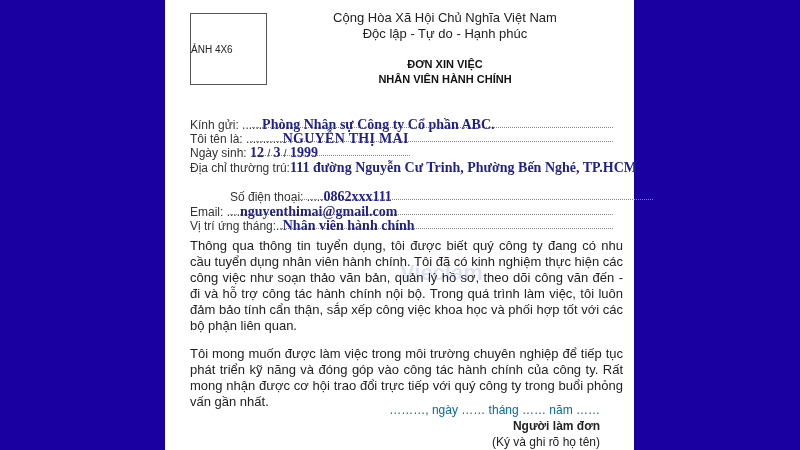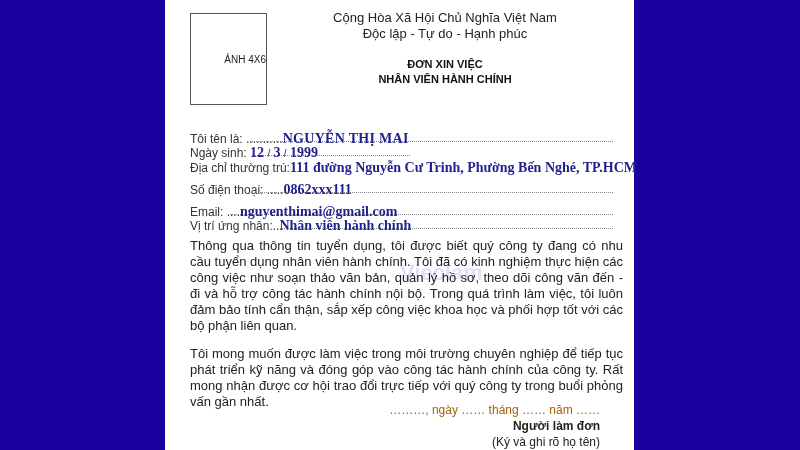--- a/index.html
+++ b/index.html
@@ -1,53 +1,57 @@
 <!DOCTYPE html>
 <html><head>
 <meta charset="utf-8">
 <style>
   html, body { margin:0; padding:0; }
   body { width:800px; height:450px; background:#1a00a0; position:relative; overflow:hidden; font-family:"Liberation Sans", sans-serif; }
   .page { position:absolute; left:165px; top:0; width:469px; height:450px; background:#ffffff; }
-  .photo { position:absolute; left:25px; top:13px; width:77px; height:92px; border:1px solid #555; box-sizing:border-box; display:flex; align-items:center; justify-content:flex-end; font-size:10px; color:#222; }
+  .photo { position:absolute; left:25px; top:13px; width:77px; height:72px; border:1px solid #555; box-sizing:border-box; display:flex; align-items:center; justify-content:flex-start; font-size:10px; color:#222; }
   .nation { position:absolute; left:130px; width:300px; text-align:center; font-size:13px; color:#222; }
   .nation.l1 { top:10px; }
   .nation.l2 { top:26px; }
   .title { position:absolute; left:130px; width:300px; text-align:center; font-size:11px; font-weight:bold; color:#111; }
   .title.l1 { top:58px;text-align:center; }
   .title.l2 { top:73px; }
   .field { position:absolute; left:25px; height:15px; font-size:12px; color:#333; white-space:nowrap; }
   .field .lbl { color:#333; }
   .dots { position:absolute; top:10px; height:0; border-bottom:1px dotted #888; }
   .val { position:relative; font-family:"Liberation Serif", serif; font-weight:bold; color:#1f1f8f; font-size:14px; background:transparent; }
   .para { position:absolute; left:25px; width:433px; font-size:13px; color:#222; line-height:16.1px; text-align:justify; }
   .p1 { top:238px; }
   .p2 { top:346px; }
   .sign { position:absolute; right:34px; text-align:right; font-size:12px; color:#222; white-space:nowrap; }
-  .s1 { top:403px; color:#a16207; }
+  .s1 { top:403px; color:#0369a1; }
   .s2 { top:419px; font-weight:bold;padding-left:28px; }
   .s3 { top:435px; }
   .wm { position:absolute; left:235px; top:228px; font-size:22px; color:rgba(120,140,220,0.25); font-weight:bold;margin-top:32px; }
 </style>
 </head>
 <body>
 
 <div class="page">
 
   <div class="photo">
     <span>ẢNH 4X6</span>
   </div>
 
   <div class="nation l2">Độc lập - Tự do - Hạnh phúc</div>
   <div class="nation l1">Cộng Hòa Xã Hội Chủ Nghĩa Việt Nam</div>
   <div class="title l1">ĐƠN XIN VIỆC</div>
   <div class="title l2">NHÂN VIÊN HÀNH CHÍNH</div>
 
   <div class="wm">Vieclam</div>
 
+  <div class="field" style="top:117px; width:400px;">
+    <div class="dots" style="left:60px; width:363px;"></div>
+    <span class="lbl">Kính gửi: ......</span><span class="val">Phòng Nhân sự Công ty Cổ phần ABC.</span>
+  </div>
 
   <div class="field" style="top:131px; width:400px;">
     <div class="dots" style="left:60px; width:363px;"></div>
     <span class="lbl">Tôi tên là: ...........</span><span class="val" style="letter-spacing:0.3px;">NGUYỄN THỊ MAI</span>
   </div>
 
   <div class="field" style="top:145px; width:400px;">
     <div class="dots" style="left:62px; width:158px;"></div>
     <span class="lbl">Ngày sinh: </span>
     <span class="val">12</span>
@@ -55,33 +59,33 @@
     <span class="val">3</span>
     <span class="lbl" style="font-size:10px;">/</span>
     <span class="val">1999</span>
   </div>
 
   <div class="field" style="top:160px; width:480px;">
     <span class="lbl">Địa chỉ thường trú:</span><span class="val">111 đường Nguyễn Cư Trinh, Phường Bến Nghé, TP.HCM</span>
   </div>
 
 
-  <div class="field" style="top:182px; width:400px;">
+  <div class="field" style="top:189px; width:400px;margin-left:40px;">
     <div class="dots" style="left:70px; width:353px;"></div>
     <span class="lbl">Số điện thoại: .....</span><span class="val">0862xxx111</span>
   </div>
 
   <div class="field" style="top:204px; width:400px;">
     <div class="dots" style="left:40px; width:383px;"></div>
     <span class="lbl">Email: ....</span><span class="val">nguyenthimai@gmail.com</span>
   </div>
 
   <div class="field" style="top:218px; width:400px;">
     <div class="dots" style="left:90px; width:333px;"></div>
-    <span class="lbl">Vị trí ứng nhân:..</span><span class="val">Nhân viên hành chính</span>
+    <span class="lbl">Vị trí ứng tháng:..</span><span class="val">Nhân viên hành chính</span>
   </div>
 
   <div class="para p1">Thông qua thông tin tuyển dụng, tôi được biết quý công ty đang có nhu cầu tuyển dụng nhân viên hành chính. Tôi đã có kinh nghiệm thực hiện các công việc như soạn thảo văn bản, quản lý hồ sơ, theo dõi công văn đến - đi và hỗ trợ công tác hành chính nội bộ. Trong quá trình làm việc, tôi luôn đảm bảo tính cẩn thận, sắp xếp công việc khoa học và phối hợp tốt với các bộ phận liên quan.</div>
   <div class="para p2">Tôi mong muốn được làm việc trong môi trường chuyên nghiệp để tiếp tục phát triển kỹ năng và đóng góp vào công tác hành chính của công ty. Rất mong nhận được cơ hội trao đổi trực tiếp với quý công ty trong buổi phỏng vấn gần nhất.</div>
 
   <div class="sign s1">………, ngày …… tháng …… năm ……</div>
   <div class="sign s2">Người làm đơn</div>
   <div class="sign s3">(Ký và ghi rõ họ tên)</div>
 
 </div>

